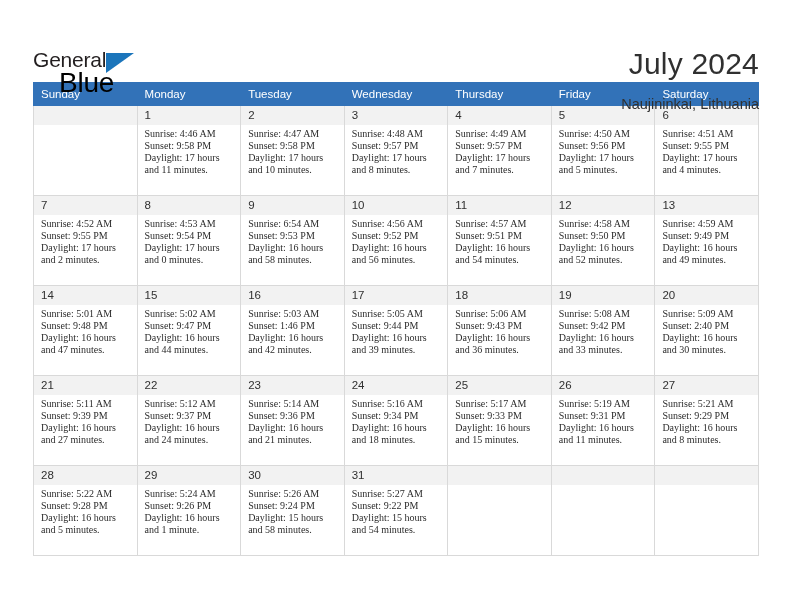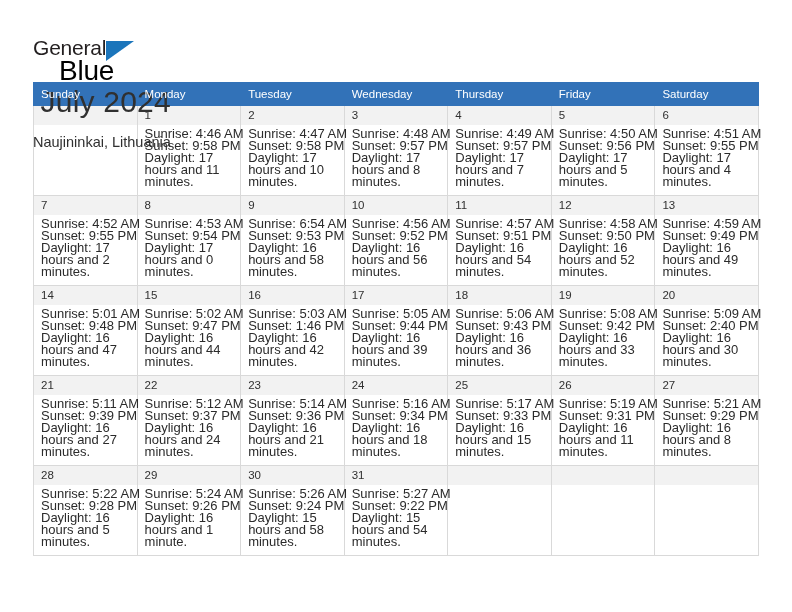--- a/index.html
+++ b/index.html
@@ -16,22 +16,21 @@
     height: 612px;
     padding: 0 33px;
   }
 
   
   .header {
     display: flex;
     justify-content: space-between;
     align-items: flex-start;
     height: 70px;
-    padding-top: 36px;
-    flex-direction: column;
+    padding-top: 48px;
   }
   .logo {
     position: relative;
     width: 120px;
     height: 50px;
     flex: 0 0 auto;
   }
   .logo-general {
     font-size: 21px;
     color: #231f20;
@@ -106,23 +105,24 @@
     color: #303030;
     background: #f2f2f2;
     padding: 3px 0 3px 7px;
     height: 19px;
     line-height: 13px;
   }
   .daynum.empty { color: #f2f2f2; }
   .info {
     display: block;
     padding: 3px 6px 0 7px;
-    font-size: 13px;
+    font-size: 10px;
     line-height: 12.1px;
     color: #2b2b2b;
+    font-family: Liberation Serif, serif;
   }
   .info span { display: block; white-space: nowrap; }
   .info .wrap { white-space: normal; }
 </style>
 </head>
 <body>
 
 <div class="page">
 
   <div class="header">

